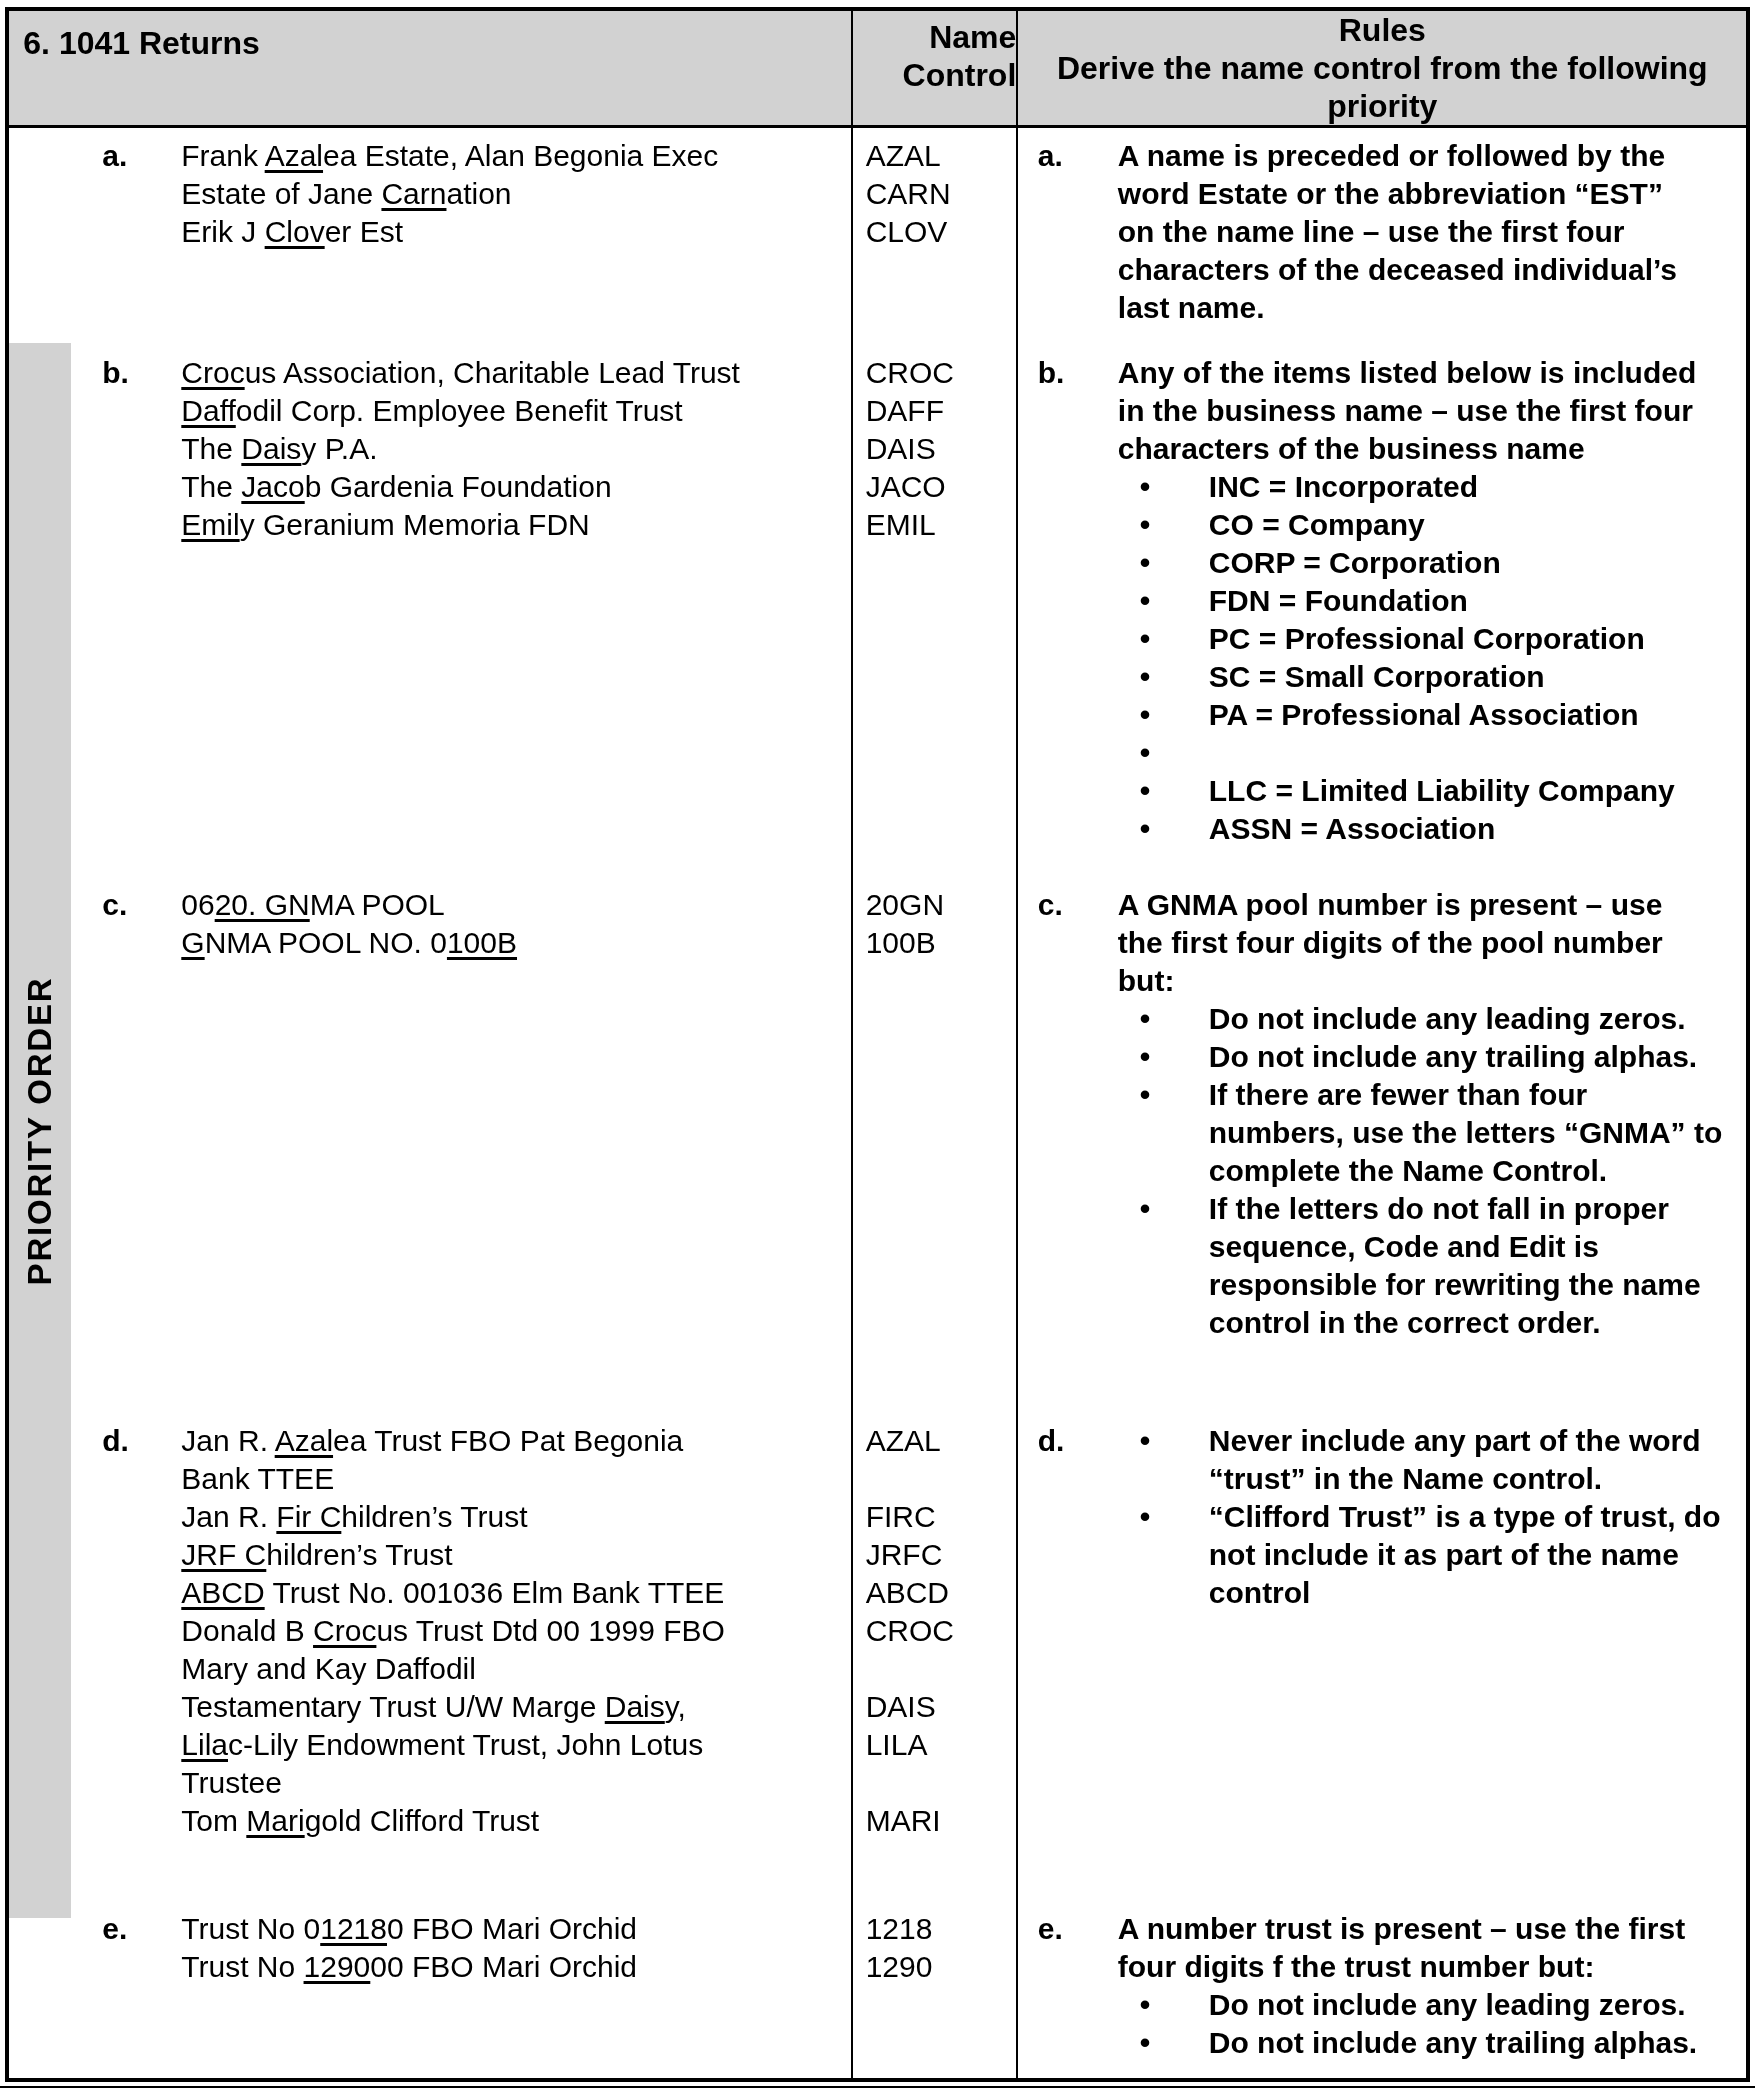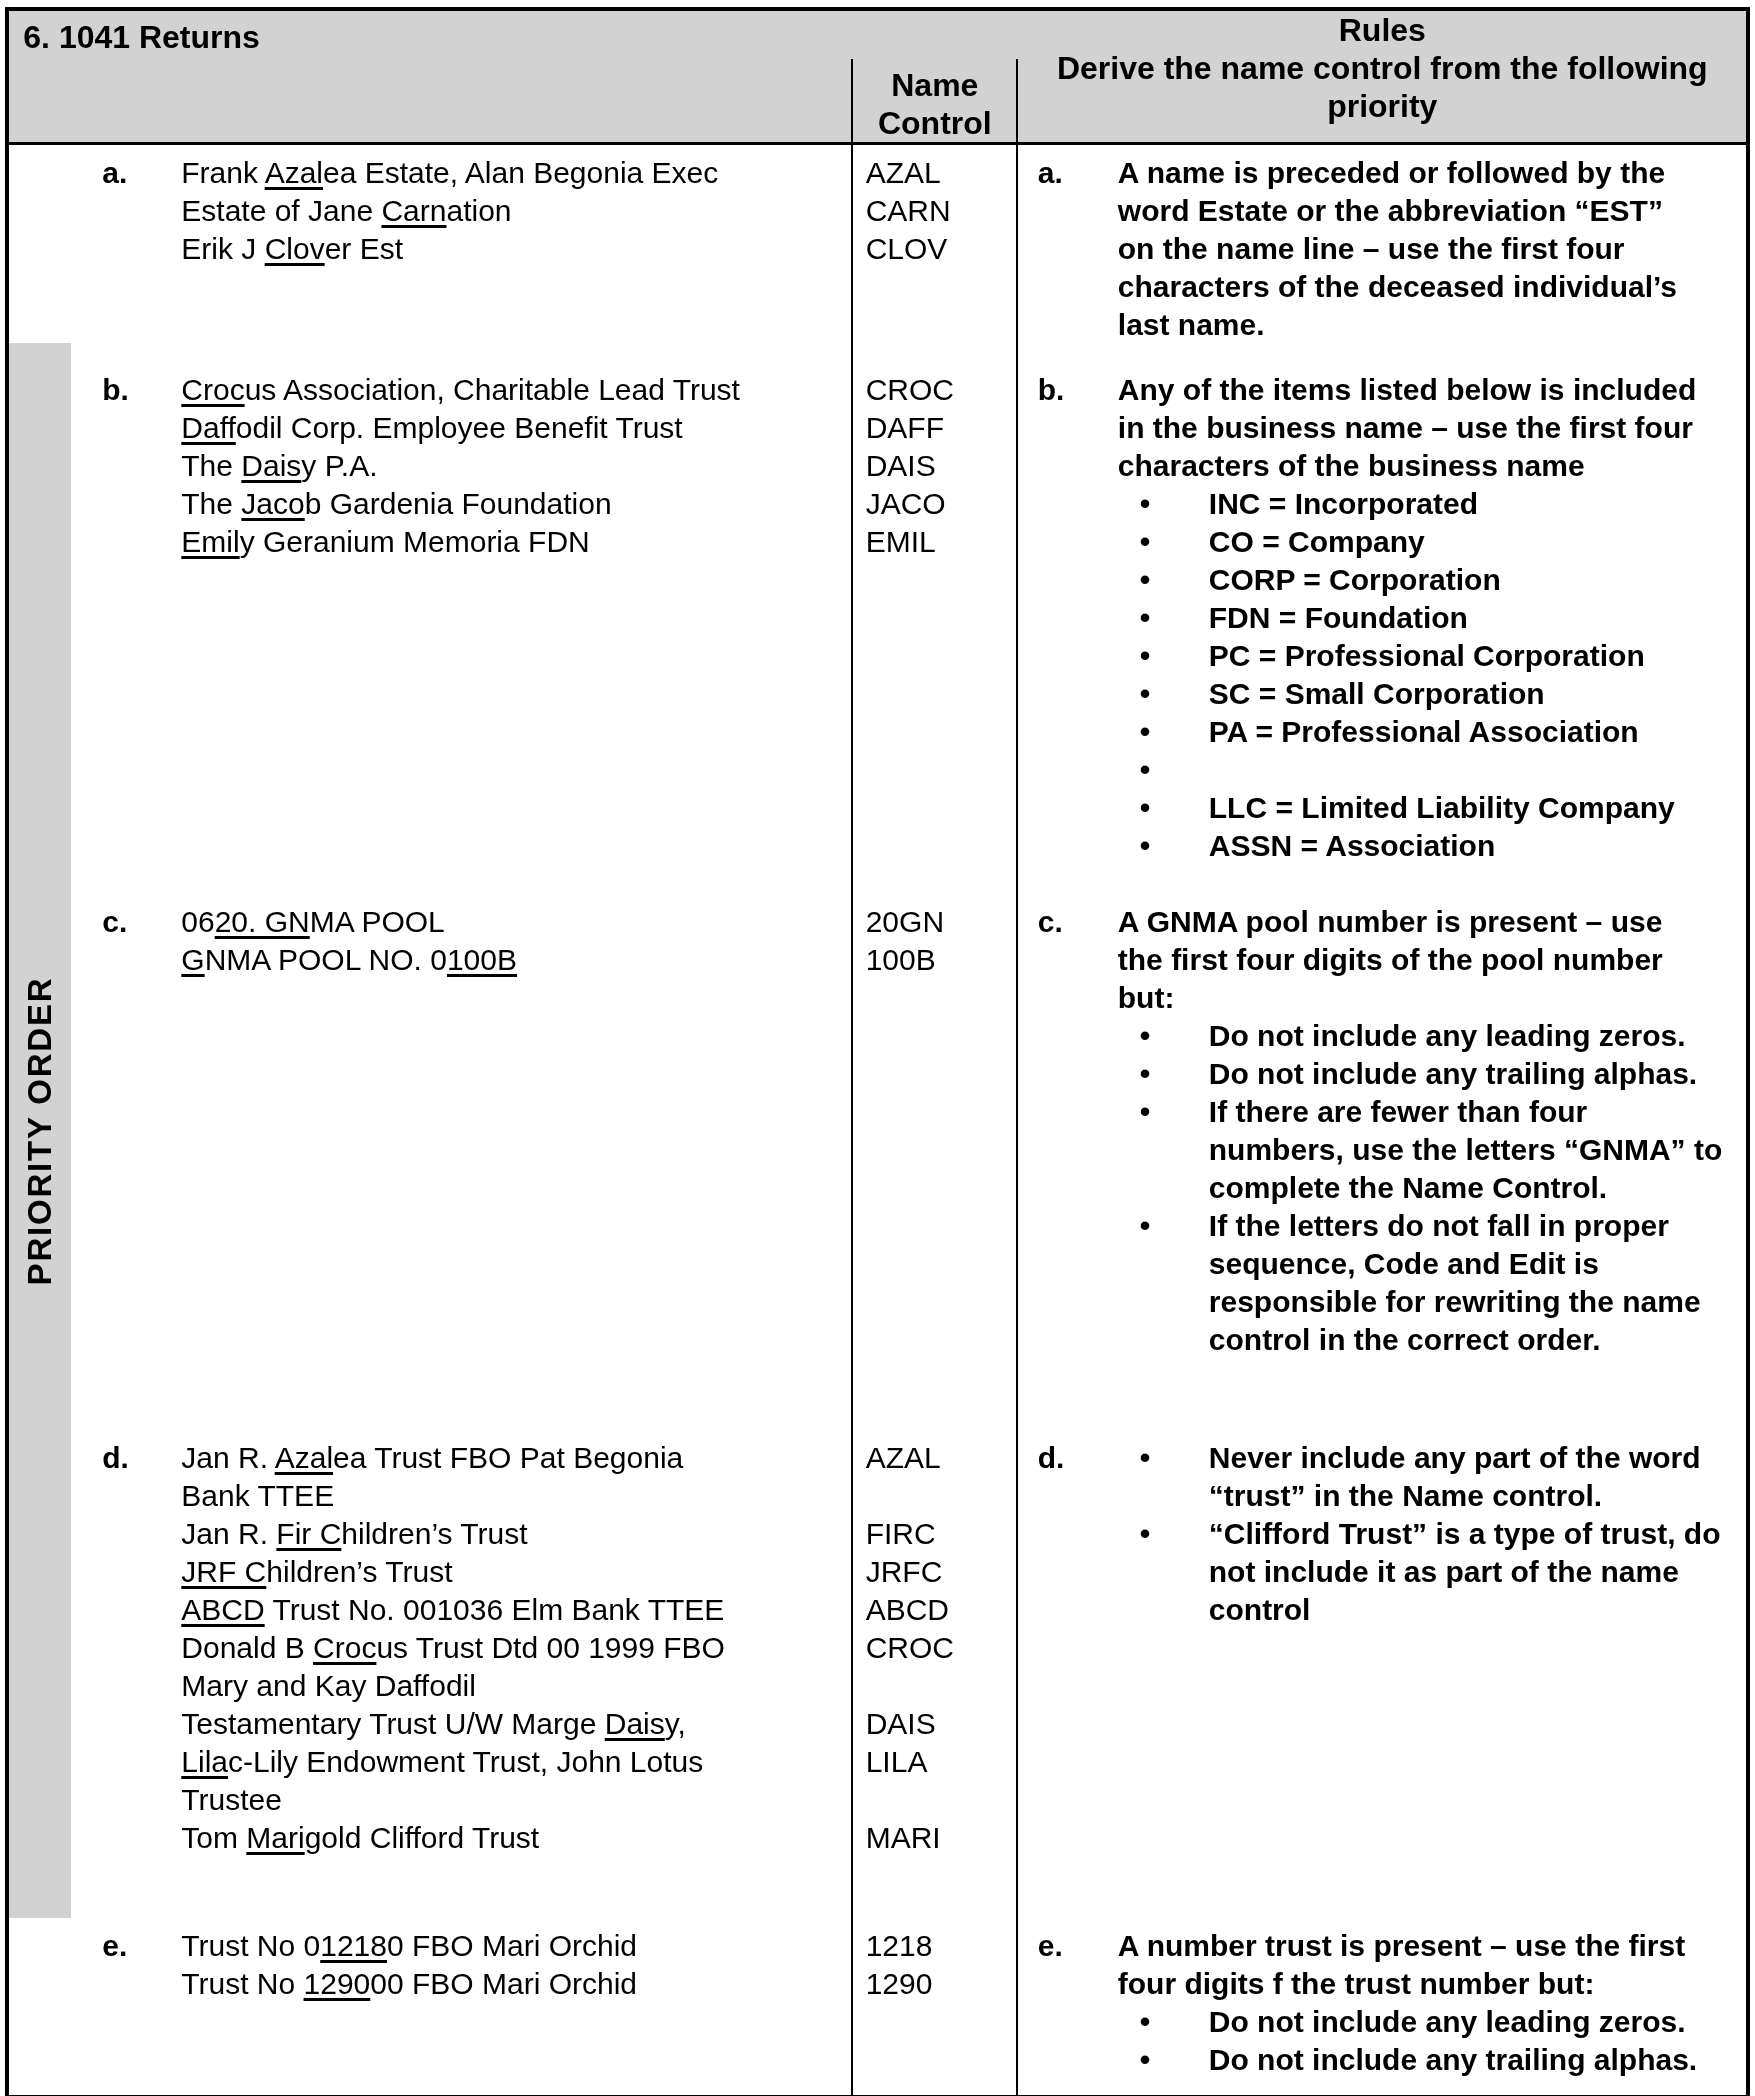--- a/index.html
+++ b/index.html
@@ -19,24 +19,24 @@
   .header-row {
     display: grid;
     grid-template-columns: 842px 167px 1fr;
     background: #d2d2d2;
     border-bottom: 3.5px solid #000;
     min-height: 117px;
     font-weight: bold;
     font-size: 32px;
     line-height: 38px;
   }
-  .h-col1 { padding: 7px 0 0 14px; }
+  .h-col1 { padding: 13px 0 0 14px; }
   .h-col2 {
     border-left: 2.7px solid #000; border-right: 2.7px solid #000;
-    text-align: center; padding-top: 7px; white-space: pre-line; margin-top: 48px;
+    text-align: right; padding-top: 7px; white-space: pre-line;
   }
   .h-col3 { text-align: center; white-space: pre-line; }
 
   .section { display: grid; grid-template-columns: 842px 167px 1fr; }
   .col-examples { padding: 8.9px 0 0 93px; display: flex; align-items: flex-start; }
   .sec-letter { width: 79px; font-weight: bold; font-size: 30px; line-height: 38px; }
   .ex-lines { flex: 1; }
   .ex-line { font-size: 30px; line-height: 38px; white-space: nowrap; }
   .col-control {
     border-left: 2.7px solid #000; border-right: 2.7px solid #000;

